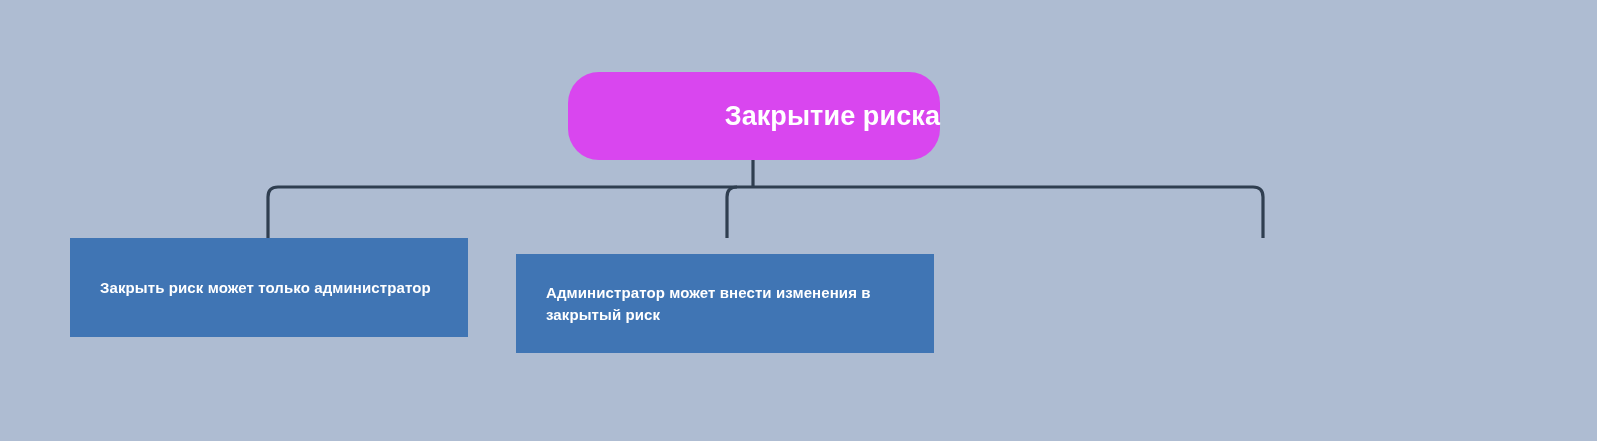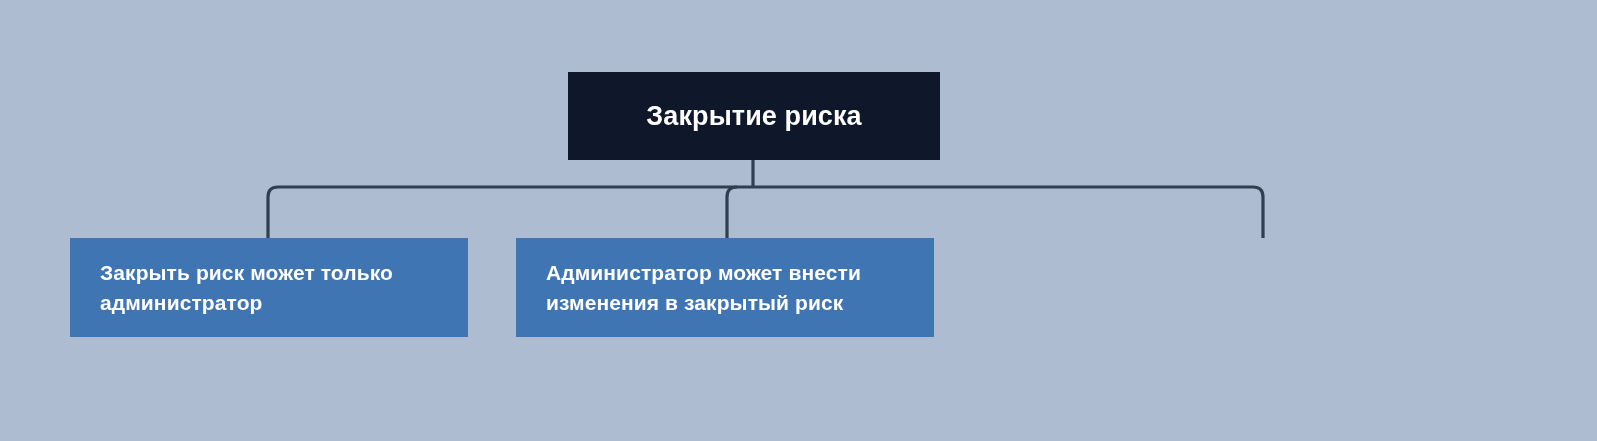--- a/index.html
+++ b/index.html
@@ -33,42 +33,43 @@
     align-items: center;
     color: #ffffff;
     font-weight: bold;
     letter-spacing: 0.1px;
   }
   .node-root {
     left: 568px;
     top: 72px;
     width: 372px;
     height: 88px;
-    background: #0f172a;
+    background: #d946ef;
     justify-content: center;
     font-size: 27px;
     line-height: 1.2;
-    text-align: center;
+    text-align: right;
+    border-radius: 31px;
   }
   .node-child {
     background: #4075b4;
-    font-size: 21px;
+    font-size: 15px;
     line-height: 1.42;
     padding: 0 30px;
     text-align: left;
   }
   .node-child-1 {
     left: 70px;
     top: 238px;
     width: 398px;
     height: 99px;
   }
   .node-child-2 {
     left: 516px;
-    top: 238px;
+    top: 254px;
     width: 418px;
     height: 99px;
   }
   .node-child-3 {
     left: 986px;
     top: 238px;
     width: 519px;
     height: 127px;
   }
   .node-text {

